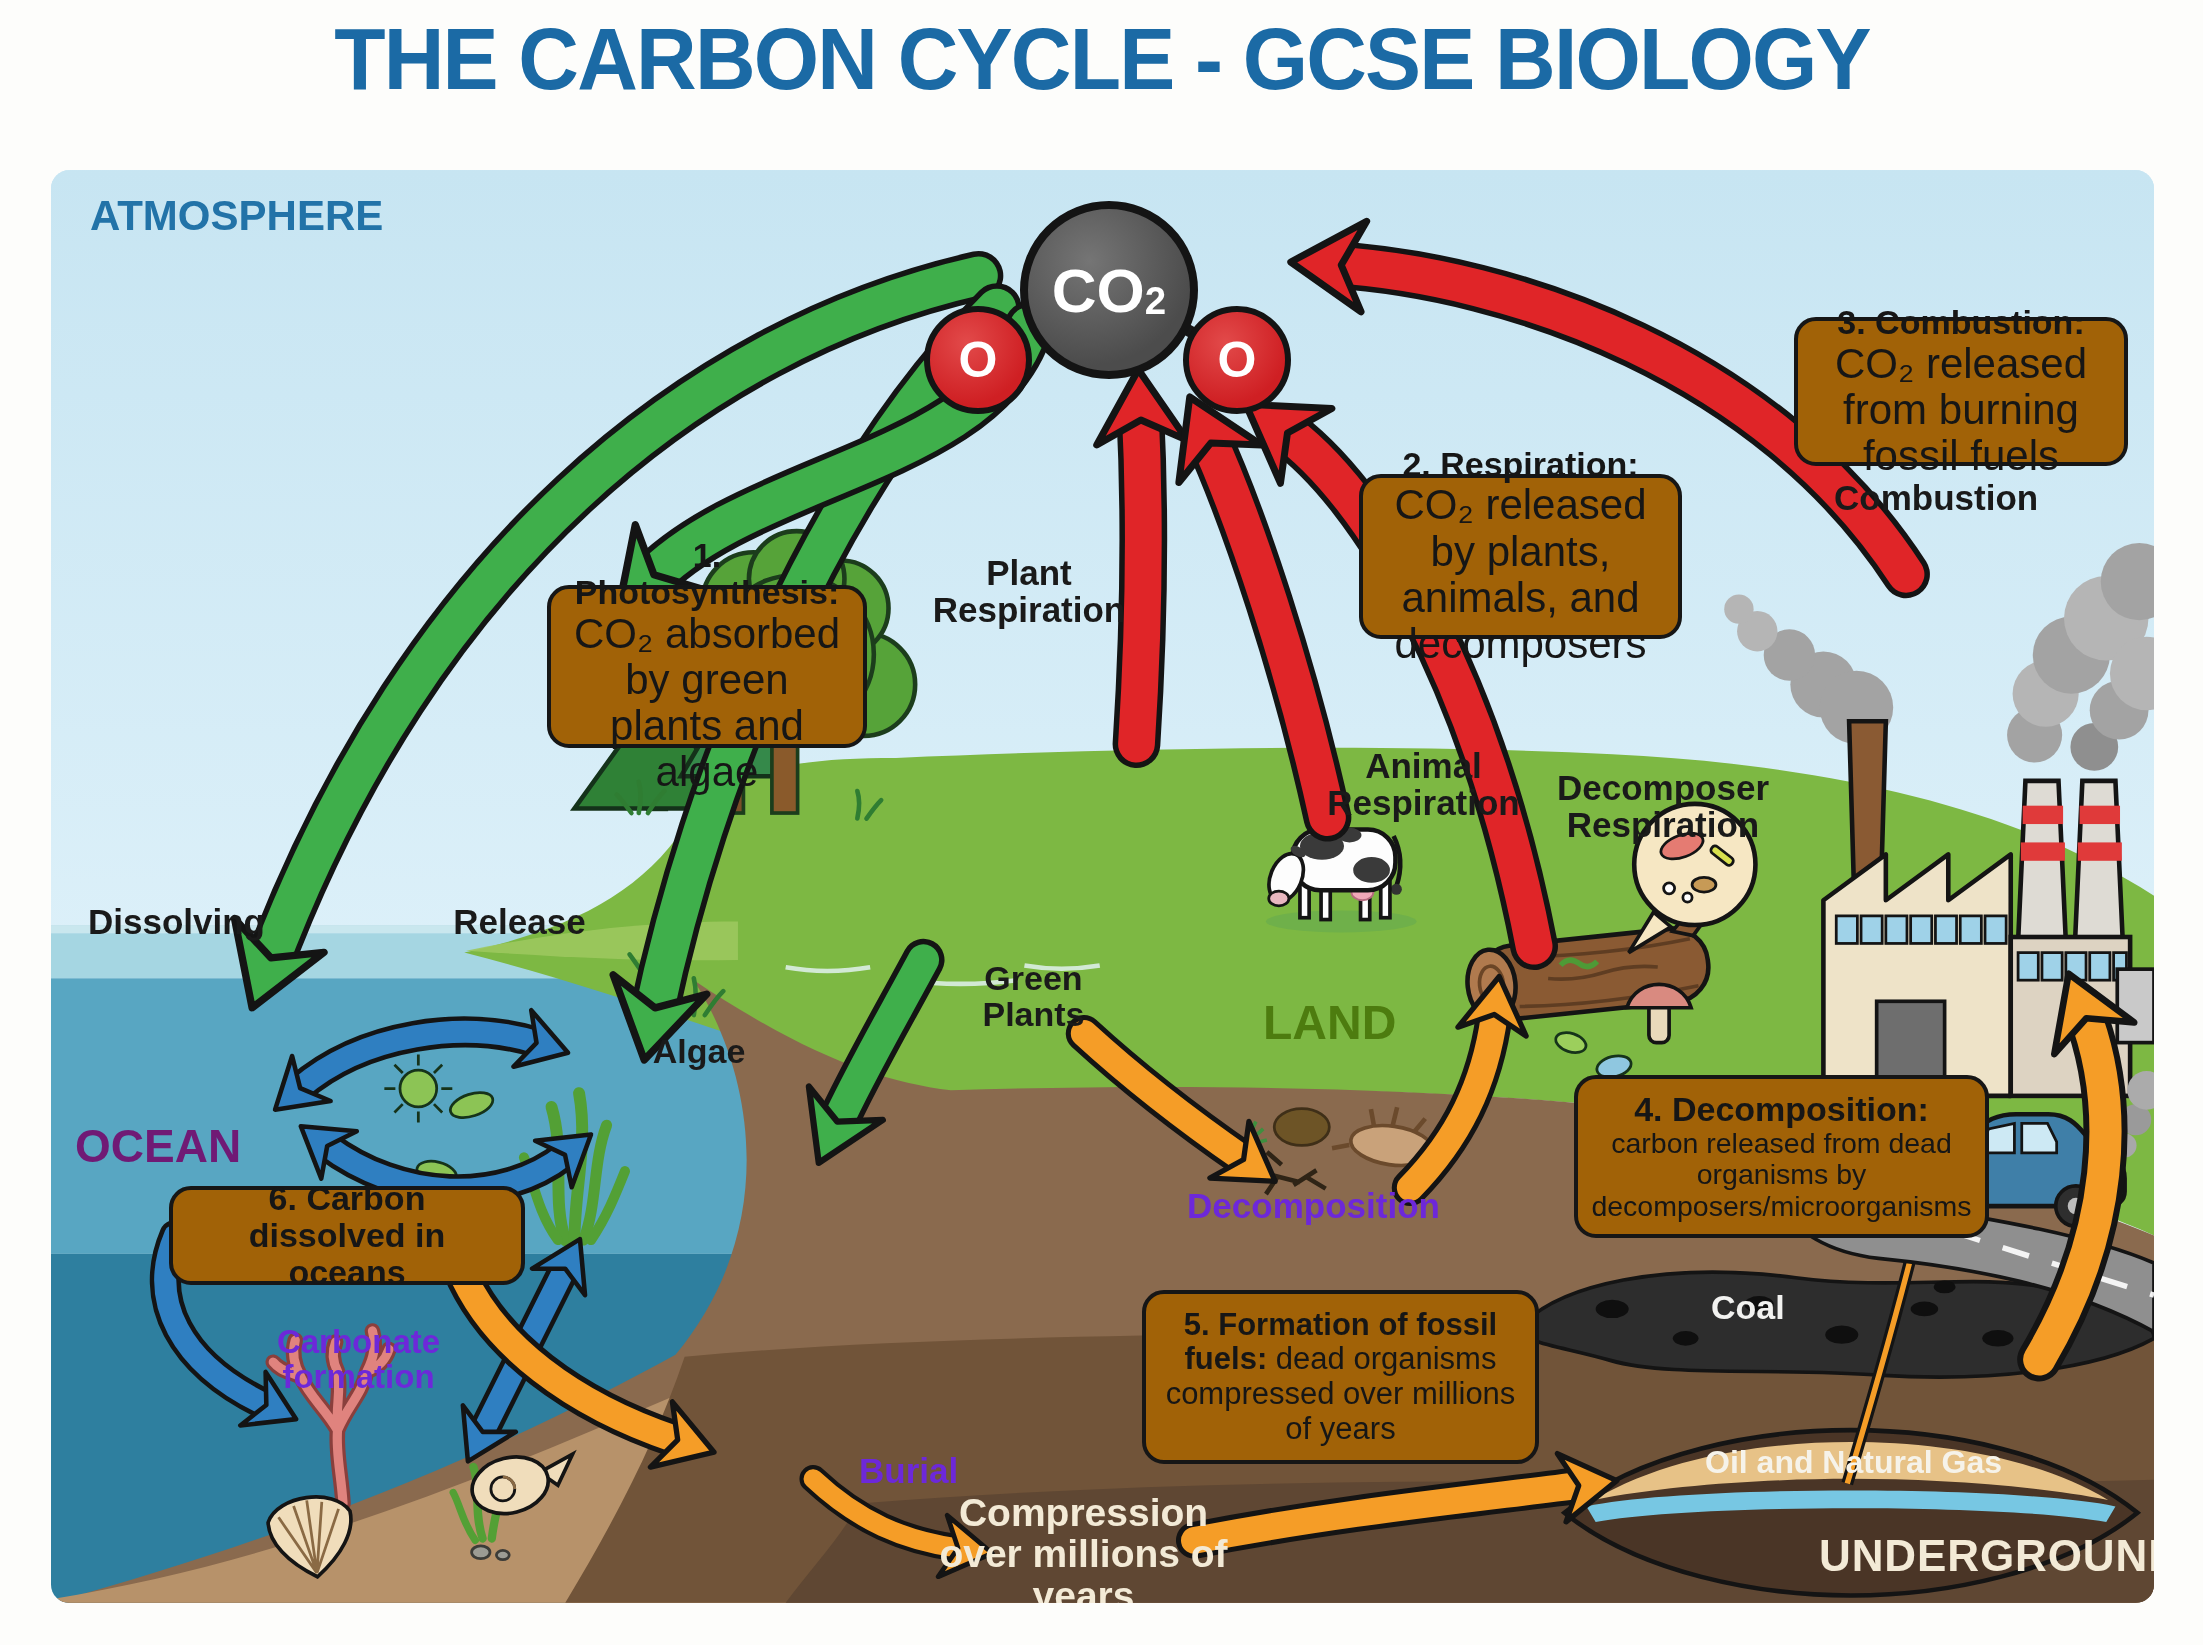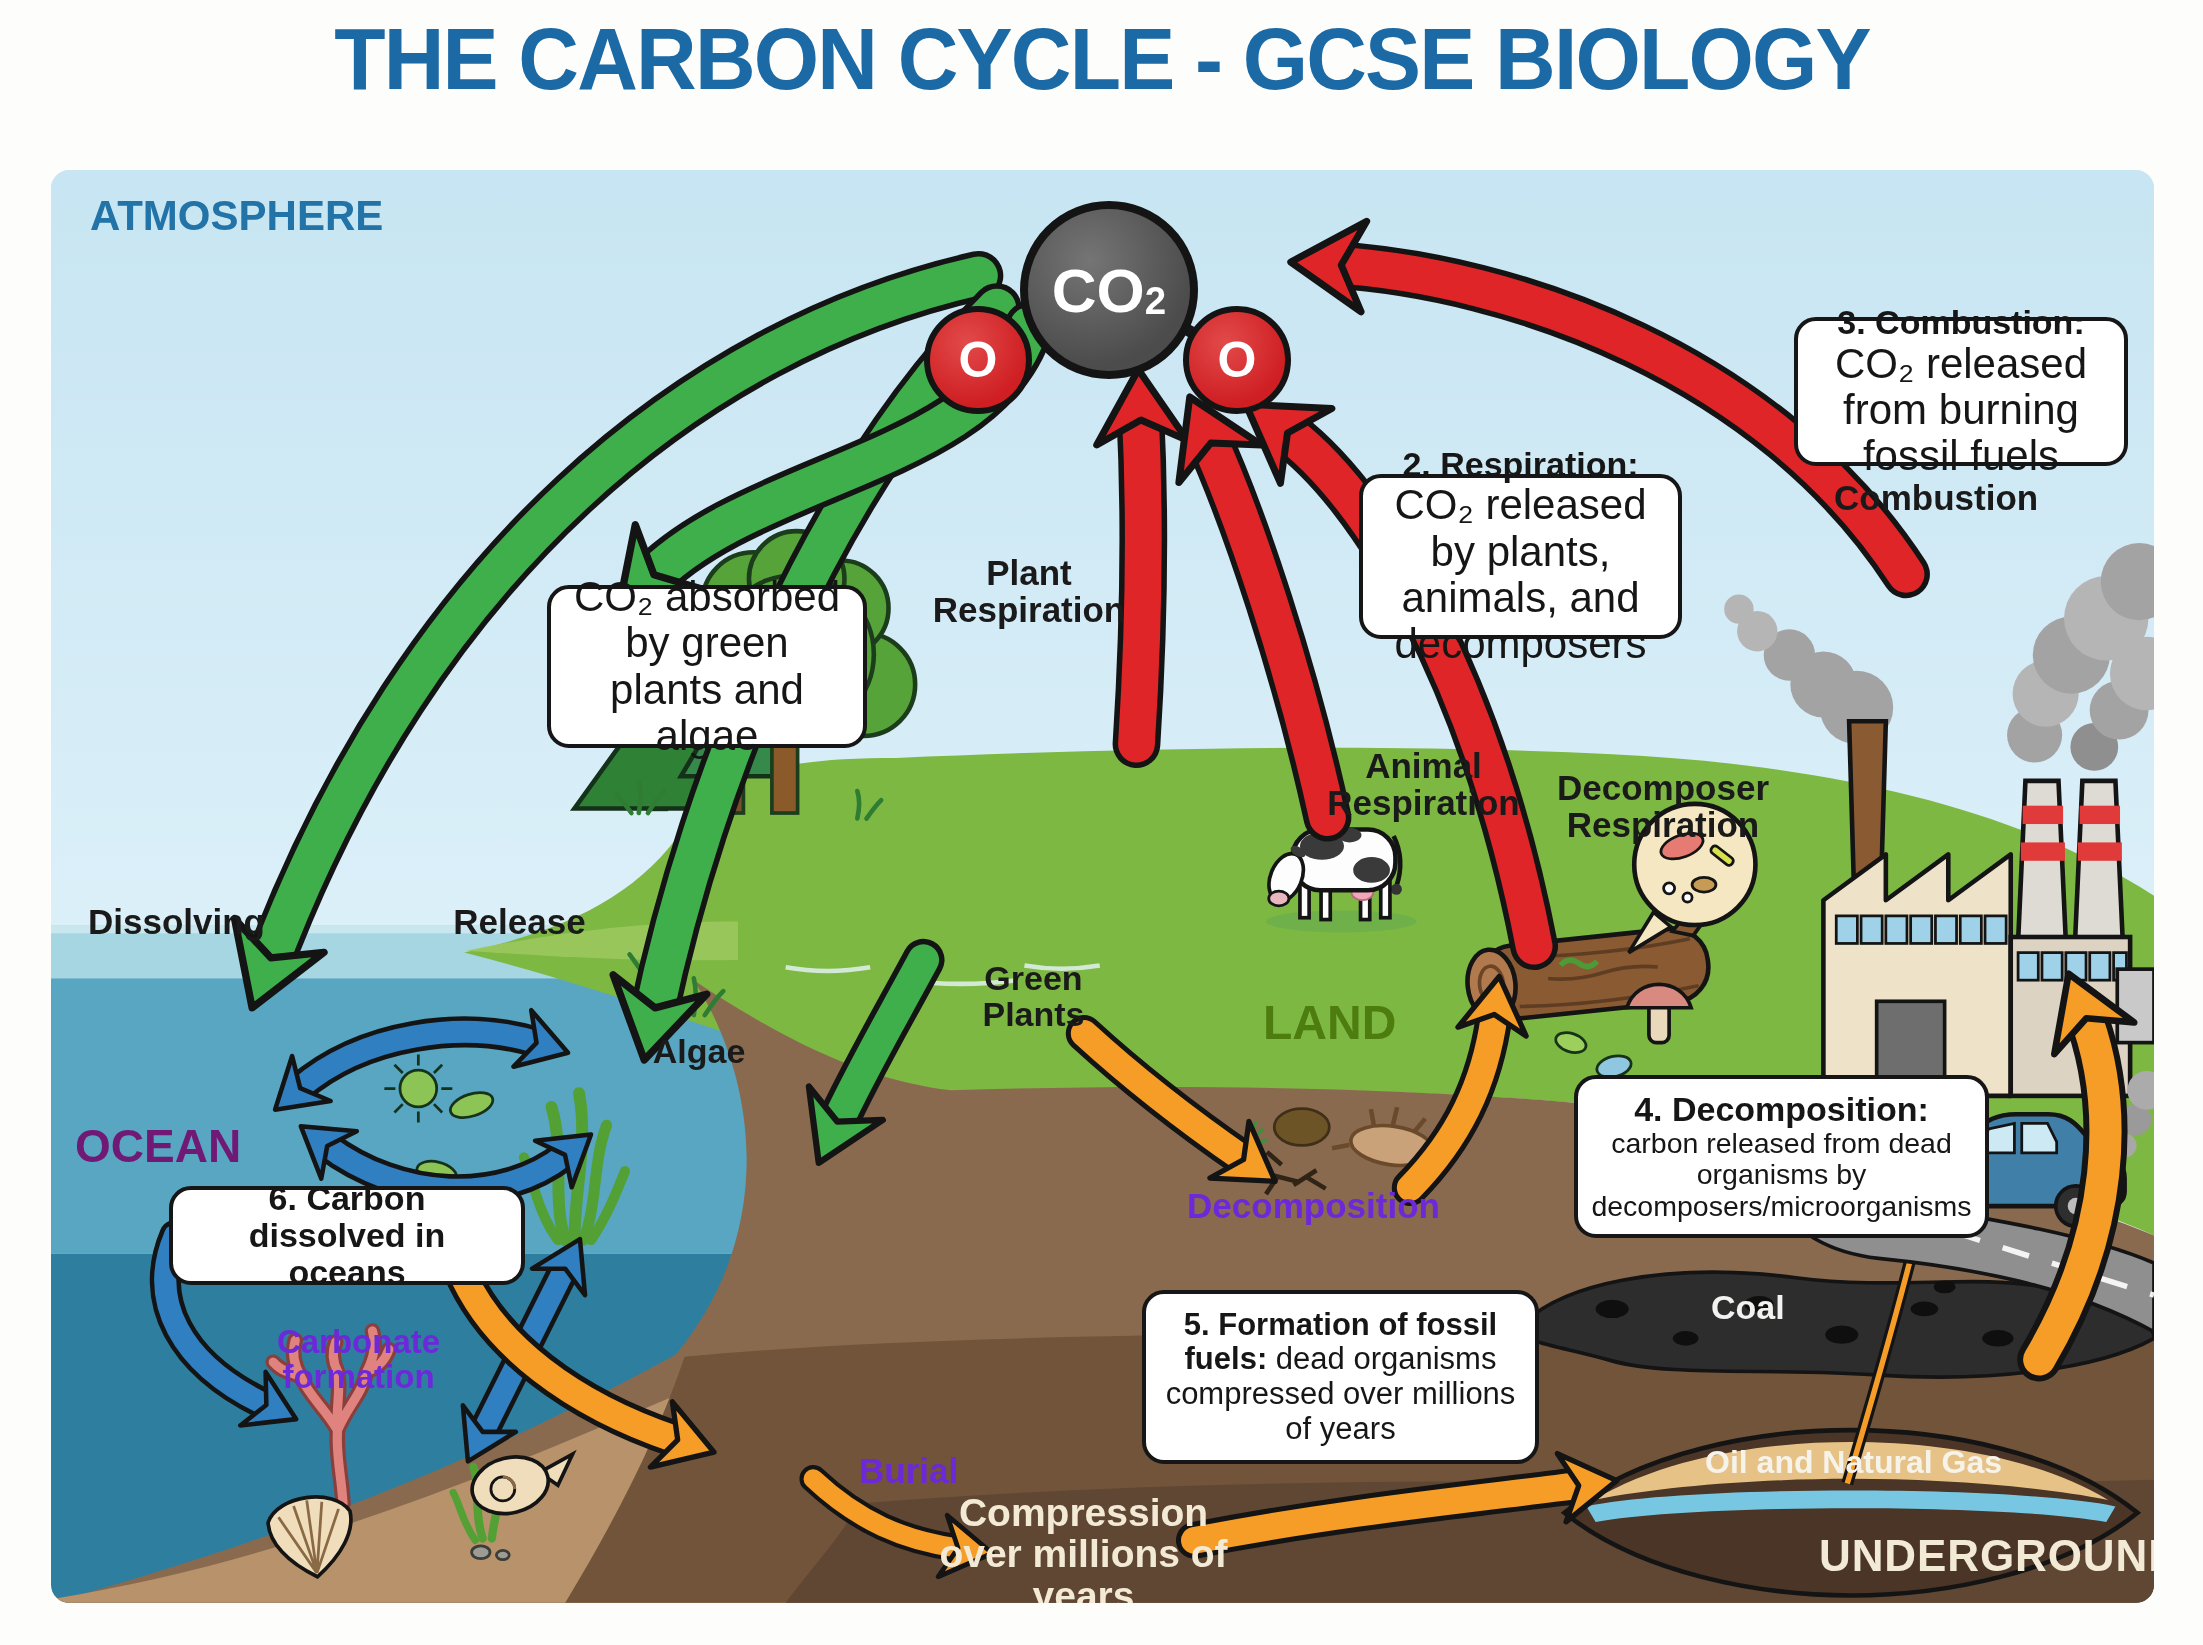--- a/index.html
+++ b/index.html
@@ -8,21 +8,21 @@
   .title{position:absolute;top:11px;left:0;width:100%;text-align:center;
          font-size:84px;font-weight:800;color:#1b6aa5;letter-spacing:-1.8px;
          transform:scaleY(1.04);}
   .panel{position:absolute;left:51px;top:170px;width:2103px;height:1433px;
          border-radius:18.4px;overflow:hidden;background:#cde8f5;}
   .panel svg{position:absolute;left:0;top:0;}
   .lbl{position:absolute;font-weight:700;color:#1a1a1a;text-align:center;line-height:1.06;}
   .left{text-align:left;}
   .wt{color:#6d28d9;}
   .cream{color:#f3ead6;}
-  .callout{position:absolute;background:#ffffff;border:4.6px solid #161616;border-radius:22px;
+  .callout{position:absolute;background:#a16207;border:4.6px solid #161616;border-radius:22px;
            display:flex;flex-direction:column;justify-content:center;align-items:center;
            text-align:center;padding:7.3px 13px;box-sizing:border-box;color:#161616;}
   .callout .hd{font-weight:800;font-size:34px;line-height:1.08;}
   .callout .bd{font-weight:500;font-size:42px;line-height:1.1;}
   .callout .bd.sm{font-size:28.5px;}
   .inline{font-size:31px;line-height:1.12;font-weight:500;margin:0;}
   .inline .hd{font-size:31px;}
   .atom{position:absolute;border-radius:50%;display:flex;align-items:center;
         justify-content:center;color:#ffffff;font-weight:800;}
   .atom.c{background:radial-gradient(circle at 38% 32%,#757575,#4c4c4c 70%);border:8.3px solid #141414;}
@@ -403,20 +403,21 @@
         <span class="sub">2</span>
     </div>
     <div class="atom o" style="left:873px;top:136px;width:96px;height:96px;font-size:50px;">
       <span>O</span>
     </div>
     <div class="atom o" style="left:1132px;top:136px;width:96px;height:96px;font-size:50px;">
       <span>O</span>
     </div>
 
     <div class="callout" style="left:496px;top:415px;width:320px;height:163px;">
+      <div class="hd">1. Photosynthesis:</div>
       <div class="bd">CO₂ absorbed by green plants and algae</div>
     </div>
     <div class="callout" style="left:1308px;top:304px;width:323px;height:165px;">
       <div class="hd">2. Respiration:</div>
       <div class="bd">CO₂ released by plants, animals, and decomposers</div>
     </div>
     <div class="callout" style="left:1743px;top:147px;width:334px;height:149px;">
       <div class="hd">3. Combustion:</div>
       <div class="bd">CO₂ released from burning fossil fuels</div>
     </div>

